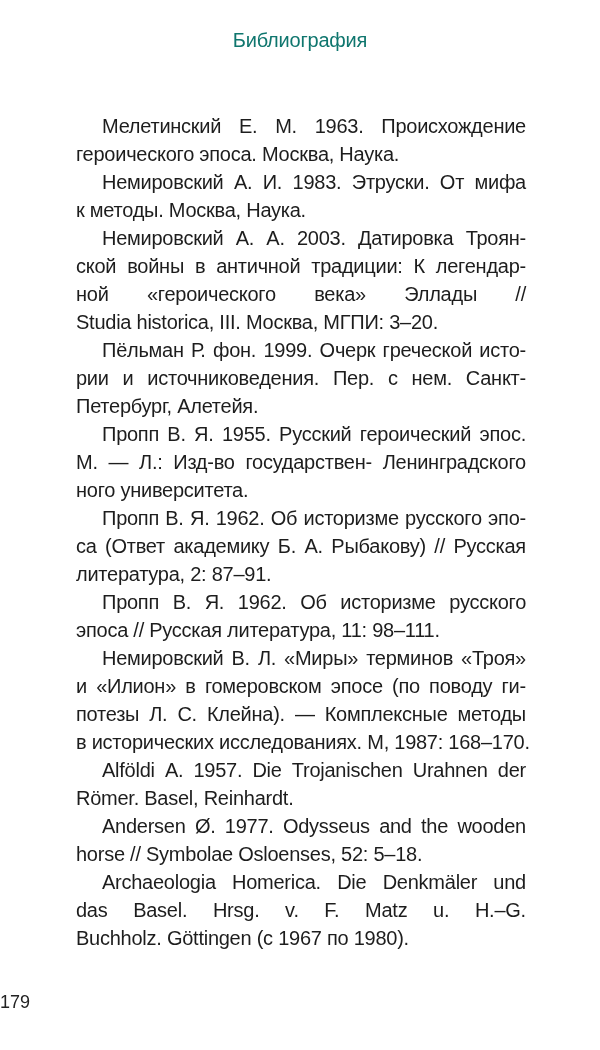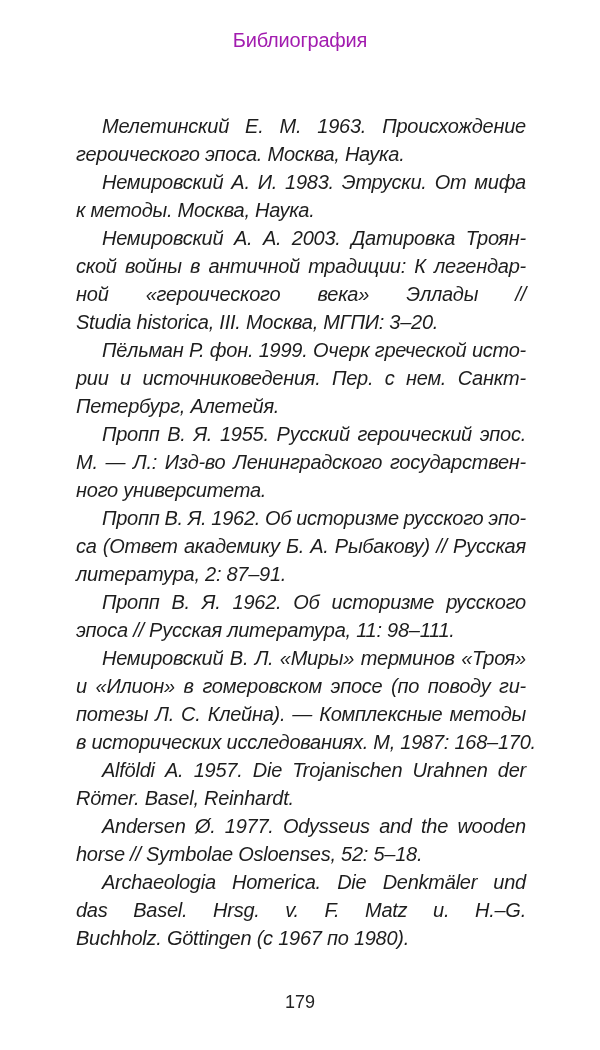--- a/index.html
+++ b/index.html
@@ -13,28 +13,27 @@
   }
   .page-header {
     position: absolute;
     top: 28px;
     left: 0;
     width: 600px;
     text-align: center;
     font-size: 20px;
     line-height: 24px;
     letter-spacing: -0.2px;
-    color: #a21caf;
+    color: #0f766e;
   }
   .text-block {
     position: absolute;
     top: 112px;
     left: 76px;
     width: 450px;
-    font-style: italic;
   }
   .entry { width: 100%; }
   .line {
     height: 28px;
     line-height: 28px;
     font-size: 20px;
     letter-spacing: -0.25px;
     white-space: nowrap;
     display: flex;
     justify-content: space-between;
@@ -44,21 +43,20 @@
   .line.last {
     display: block;
     text-align: left;
     white-space: nowrap;
   }
   .page-number {
     position: absolute;
     top: 991px;
     left: 0;
     width: 600px;
-    text-align: center;
     font-size: 18px;
     line-height: 22px;
     color: #222222;
   }
 </style>
 </head>
 <body>
 
 <div class="page-header">Библиография</div>
 
@@ -141,22 +139,22 @@
         <span>1955.</span>
         <span>Русский</span>
         <span>героический</span>
         <span>эпос.</span>
       </div>
       <div class="line">
         <span>М.</span>
         <span>—</span>
         <span>Л.:</span>
         <span>Изд-во</span>
+        <span>государствен-</span>
         <span>Ленинградского</span>
-        <span>государствен-</span>
       </div>
       <div class="line last">ного университета.</div>
     </div>
     <div class="entry">
       <div class="line first">
         <span>Пропп</span>
         <span>В.</span>
         <span>Я.</span>
         <span>1962.</span>
         <span>Об</span>

